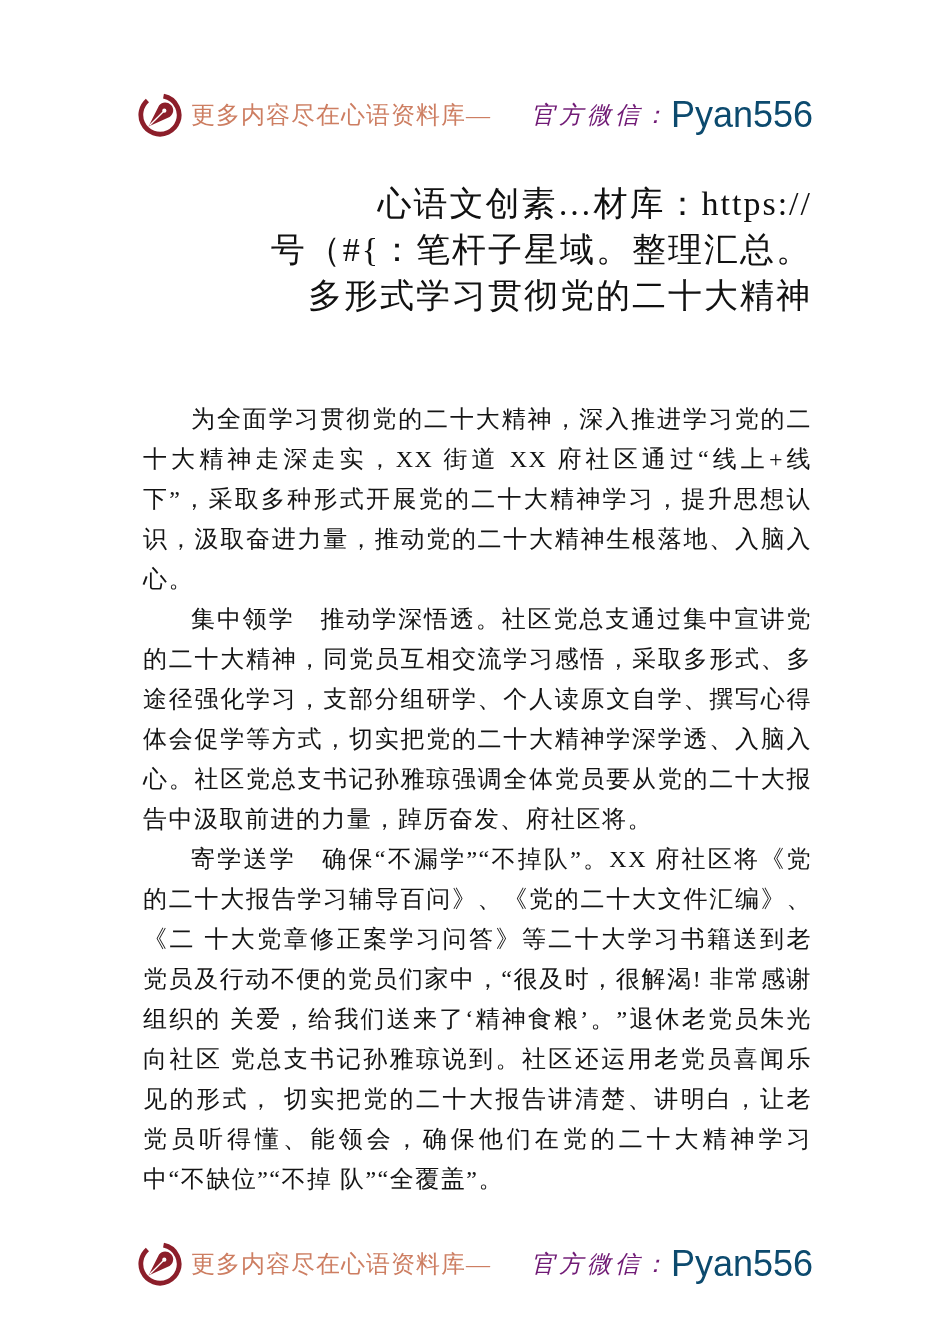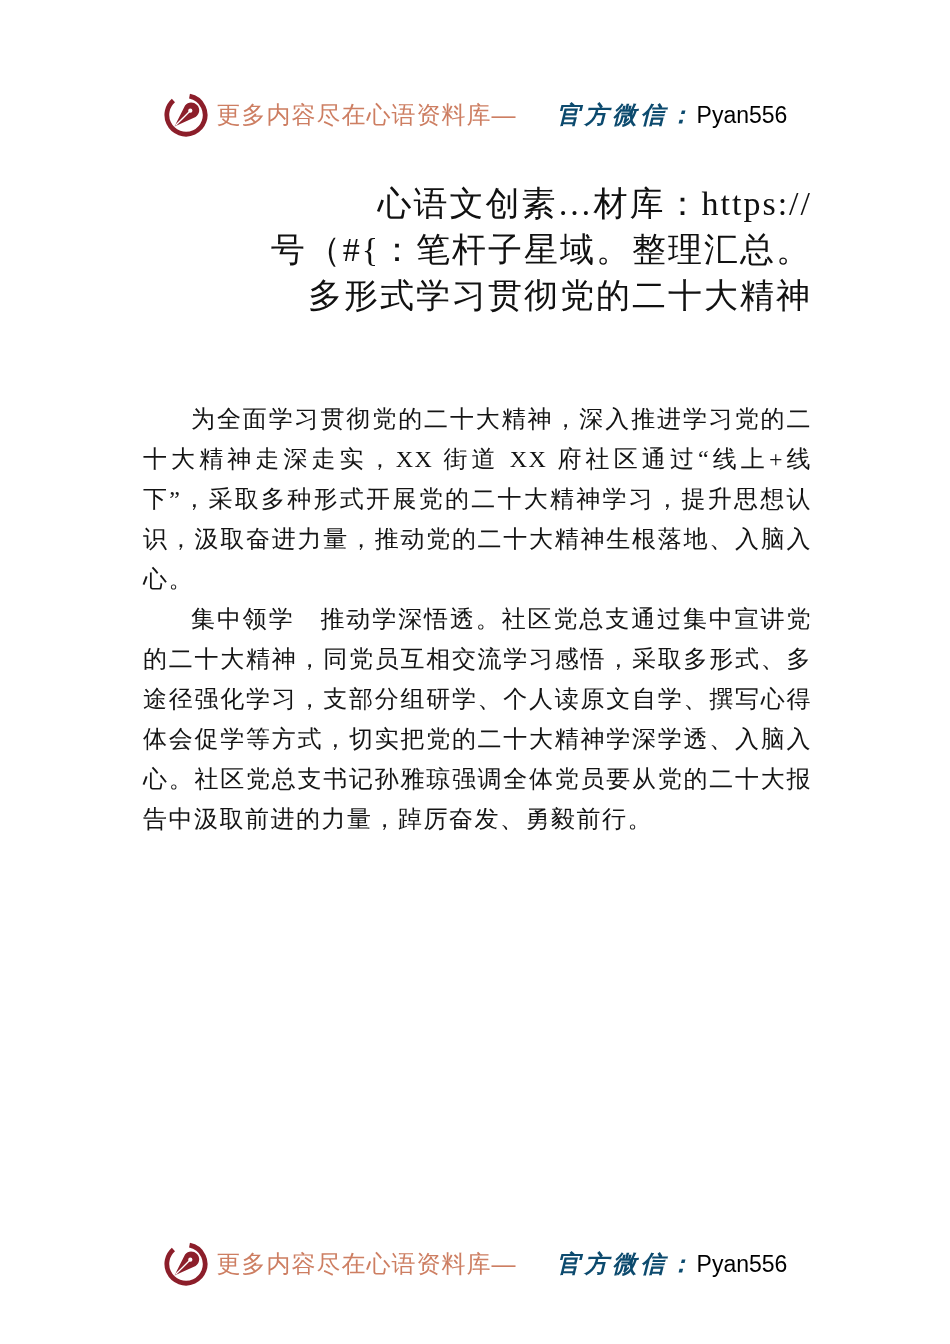--- a/index.html
+++ b/index.html
@@ -22,34 +22,34 @@
     align-items: center;
     white-space: nowrap;
   }
   .banner.header { top: 92px; }
   .banner.footer { top: 1241px; }
   .logo { display: inline-flex; margin-right: 8px; }
   .banner-main {
     color: #cd7e62;
     font-size: 24px;
     letter-spacing: 1px;
-    font-family: Liberation Sans, sans-serif;
+    font-family: Liberation Serif, serif;
   }
   .banner-wechat {
-    color: #0c4a6e;
+    color: #701a75;
     font-size: 24px;
     font-style: italic;
-    font-weight: bold;
+    font-weight: normal;
     letter-spacing: 4px;
     font-family: "DejaVu Serif", "Liberation Serif", serif;
     margin-left: 40px;
   }
   .banner-id {
-    color: #000000;
-    font-size: 23px;
+    color: #0c4a6e;
+    font-size: 36px;
     font-family: "Liberation Sans", "DejaVu Sans", sans-serif;
   }
   .doc-title {
     position: absolute;
     top: 181px;
     left: 140px;
     width: 672px;
     text-align: right;
     font-size: 34px;
     line-height: 46px;
@@ -97,21 +97,22 @@
   </div>
 
   <h1 class="doc-title">
     <div>心语文创素…材库：https://</div>
     <div>号（#{：笔杆子星域。整理汇总。</div>
     <div>多形式学习贯彻党的二十大精神</div>
   </h1>
 
   <div class="doc-body">
     <p>为全面学习贯彻党的二十大精神，深入推进学习党的二十大精神走深走实，XX 街道 XX 府社区通过“线上+线下”，采取多种形式开展党的二十大精神学习，提升思想认识，汲取奋进力量，推动党的二十大精神生根落地、入脑入心。</p>
-    <p>集中领学　推动学深悟透。社区党总支通过集中宣讲党的二十大精神，同党员互相交流学习感悟，采取多形式、多途径强化学习，支部分组研学、个人读原文自学、撰写心得体会促学等方式，切实把党的二十大精神学深学透、入脑入心。社区党总支书记孙雅琼强调全体党员要从党的二十大报告中汲取前进的力量，踔厉奋发、勇毅前行。</p>
+    <p>集中领学　推动学深悟透。社区党总支通过集中宣讲党的二十大精神，同党员互相交流学习感悟，采取多形式、多途径强化学习，支部分组研学、个人读原文自学、撰写心得体会促学等方式，切实把党的二十大精神学深学透、入脑入心。社区党总支书记孙雅琼强调全体党员要从党的二十大报告中汲取前进的力量，踔厉奋发、府社区将。</p>
+    <p>寄学送学　确保“不漏学”“不掉队”。XX 府社区将《党的二十大报告学习辅导百问》、《党的二十大文件汇编》、《二 十大党章修正案学习问答》等二十大学习书籍送到老党员及行动不便的党员们家中，“很及时，很解渴! 非常感谢组织的 关爱，给我们送来了‘精神食粮’。”退休老党员朱光向社区 党总支书记孙雅琼说到。社区还运用老党员喜闻乐见的形式， 切实把党的二十大报告讲清楚、讲明白，让老党员听得懂、能领会，确保他们在党的二十大精神学习中“不缺位”“不掉 队”“全覆盖”。</p>
   </div>
 
   <div class="banner footer">
     <span class="logo">
       <svg width="46" height="46" viewBox="0 0 48 48" aria-hidden="true">
         <g transform="rotate(-25 24 24)">
           <circle cx="24" cy="24" r="20" fill="none" stroke="#8c1e2a" stroke-width="5" stroke-dasharray="88 18"></circle>
         </g>
         <path d="M12 36 L23 14 C26 10 32 10 35.5 13.5 C39 17 38.5 23 34 26 L12 36 Z" fill="#8c1e2a"></path>
         <circle cx="28.5" cy="19.5" r="2.2" fill="#ffffff"></circle>

